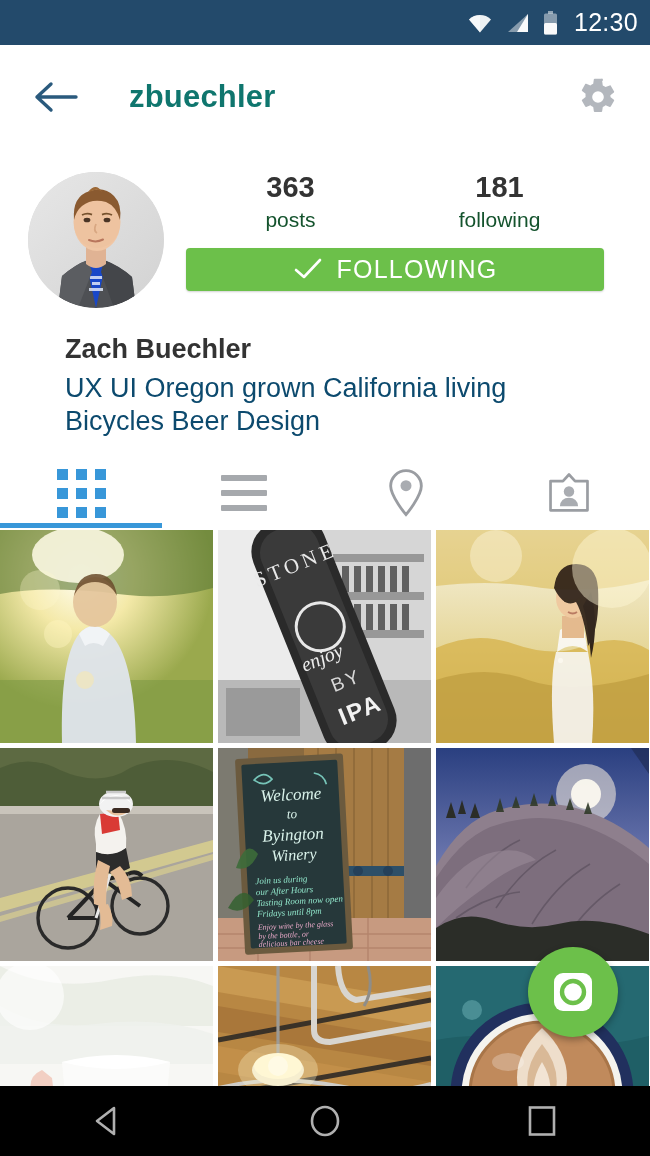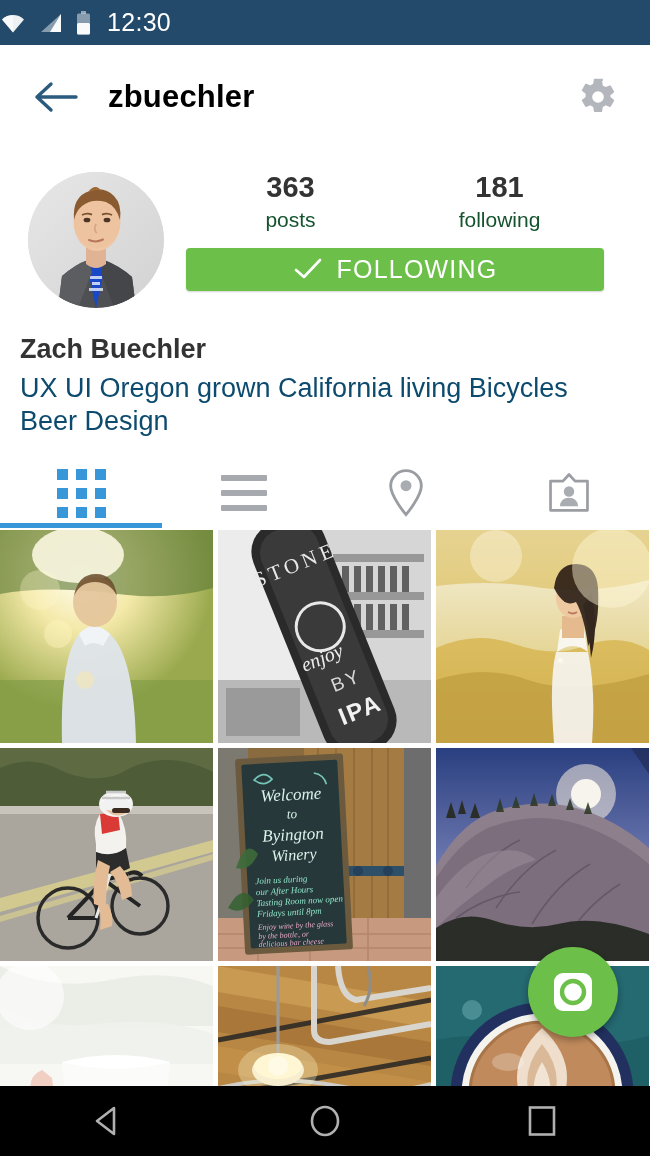--- a/index.html
+++ b/index.html
@@ -9,38 +9,38 @@
     background: #000;
     font-family: "Liberation Sans", sans-serif;
     overflow: hidden;
   }
   .phone { position: relative; width: 650px; height: 1156px; background: #ffffff; overflow: hidden; }
 
   
   .statusbar {
     position: absolute; top: 0; left: 0; width: 650px; height: 45px;
     background: #234a6b;
-    display: flex; align-items: center; 
-    padding-right: 28px;
+    display: flex; align-items: center; justify-content: flex-end;
+    padding-right: 12px;
   }
   .sb-icons { display: flex; align-items: center; gap: 13px; }
   .sb-time {
     color: #ffffff; font-size: 25px; letter-spacing: 0.3px;
     margin-left: 16px; font-weight: 400;
   }
 
   
   .appbar {
     position: absolute; top: 45px; left: 0; width: 650px; height: 103px;
     background: #ffffff; display: flex; align-items: center;
   }
   .back-btn { width: 56px; height: 56px; margin-left: 28px; display:flex; align-items:center; justify-content:center; }
   .app-title {
-    color: #000000; font-size: 31px; font-weight: 700;
-    margin-left: 24px; letter-spacing: 0.2px;
+    color: #0f766e; font-size: 31px; font-weight: 700;
+    margin-left: 45px; letter-spacing: 0.2px;
   }
   .gear-btn { position: absolute; right: 28px; top: 50%; transform: translateY(-50%); width: 48px; height: 48px; display:flex; align-items:center; justify-content:center; }
 
   
   .profile { position: absolute; top: 148px; left: 0; width: 632px; }
   .profile-top { display: flex; padding: 24px 28px 0 28px; }
   .avatar {
     width: 136px; height: 136px; border-radius: 50%;
     flex: 0 0 136px; overflow: hidden; position: relative;
     background: #dcdcdc;
@@ -57,21 +57,21 @@
     display: flex; align-items: center; justify-content: center;
     box-shadow: 0 1px 2px rgba(0,0,0,0.18);
     border: none; cursor: pointer;
   }
   .follow-label {
     color: #ffffff; font-size: 25px; font-weight: 500;
     letter-spacing: 1.2px; margin-left: 14px;
   }
 
   
-  .bio { padding: 26px 28px 0 20px; }
+  .bio { padding: 26px 28px 0 20px; margin-left: 45px; }
   .bio-name { font-size: 27px; font-weight: 700; color: #333333; }
   .bio-text {
     font-size: 27px; color: #0c4a6e; line-height: 1.22;
     margin-top: 7px; max-width: 580px;
   }
 
   
   .tabs {
     position: absolute; top: 458px; left: 0; width: 650px; height: 70px;
     display: flex; background: #ffffff;

